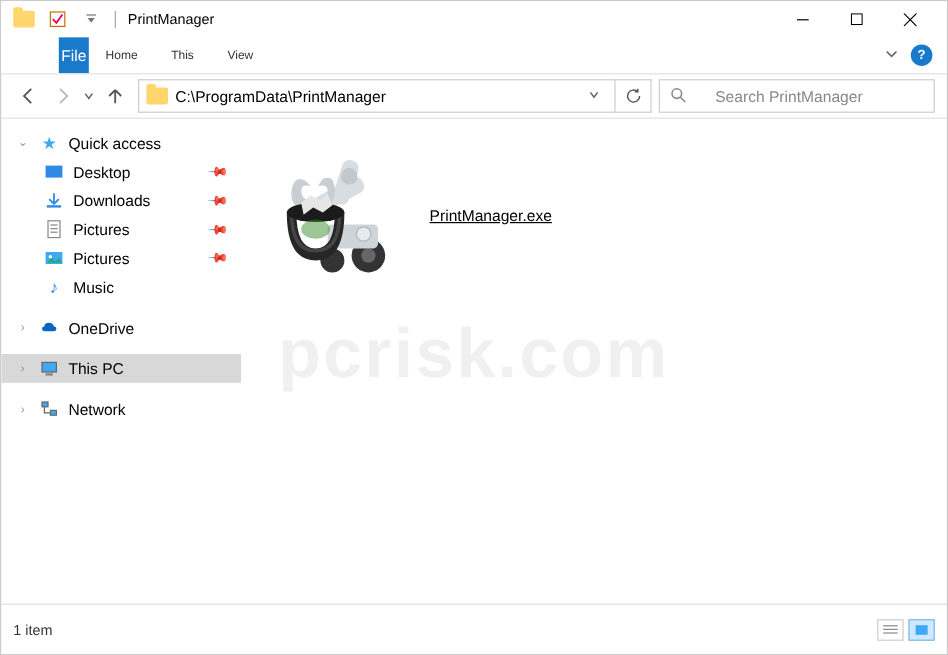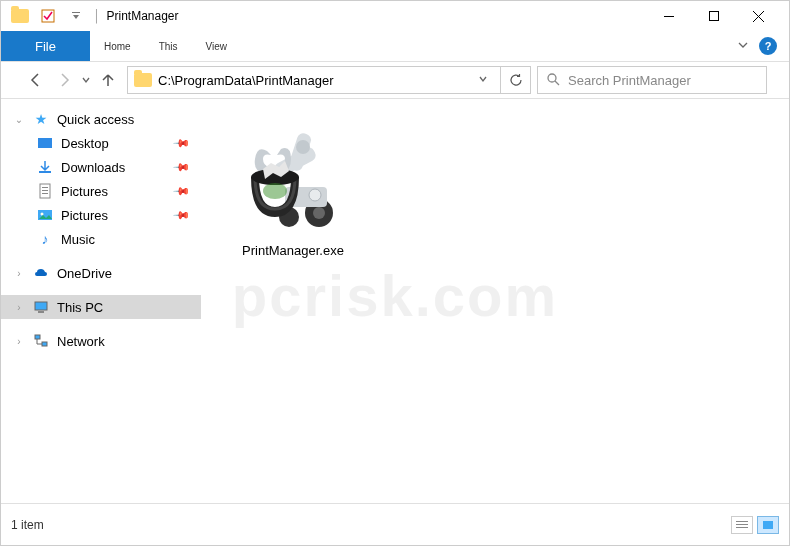--- a/index.html
+++ b/index.html
@@ -5,47 +5,47 @@
 * { box-sizing: border-box; margin: 0; padding: 0; }
 body { font-family: "Segoe UI", Tahoma, sans-serif; font-size: 12px; background: #fff; color: #000; width: 790px; height: 546px; overflow: hidden; border: 1px solid #ccc; display: flex; flex-direction: column; position: relative; }
 .titlebar { height: 30px; background: #fff; display: flex; align-items: center; padding: 0 8px; position: relative; }
 .qat { display: flex; align-items: center; gap: 6px; }
 .qat-btn { width: 22px; height: 22px; display: flex; align-items: center; justify-content: center; }
 .titlebar-sep { color: #999; margin: 0 6px; }
 .title-text { font-size: 12px; }
 .winctrls { margin-left: auto; display: flex; }
 .winctrl { width: 45px; height: 30px; display: flex; align-items: center; justify-content: center; font-size: 13px; }
 .ribbon { height: 30px; background: #fff; display: flex; align-items: stretch; }
-.file-tab { background: #1979ca; color: #fff; padding: 0 34px; display: flex; align-items: center; font-size: 13px; }
+.file-tab { background: #1979ca; color: #fff; padding: 0 2px; display: flex; align-items: center; font-size: 13px; margin-left: 48px; }
 .ribbon-tab { padding: 0 14px; display: flex; align-items: center; font-size: 10px; color: #333; }
 .ribbon-right { margin-left: auto; display: flex; align-items: center; gap: 10px; padding-right: 12px; }
 .help-icon { width: 18px; height: 18px; border-radius: 50%; background: #1979ca; color: #fff; display: flex; align-items: center; justify-content: center; font-size: 11px; font-weight: bold; }
-.addrbar { height: 38px; display: flex; align-items: center; padding: 4px 22px; gap: 6px; border-top: 1px solid #e0e0e0; border-bottom: 1px solid #e0e0e0; }
+.addrbar { height: 38px; display: flex; align-items: center; padding: 4px 10px; gap: 6px; border-top: 1px solid #e0e0e0; border-bottom: 1px solid #e0e0e0; }
 .nav-arrows { display: flex; align-items: center; gap: 2px; }
 .nav-btn { width: 26px; height: 26px; display: flex; align-items: center; justify-content: center; color: #666; }
 .nav-btn.disabled { color: #bbb; }
 .address-box { flex: 1; border: 1px solid #ccc; height: 28px; display: flex; align-items: center; padding: 0 6px; gap: 6px; }
 .addr-text { font-size: 13px; }
 .addr-chevron { margin-left: auto; color: #666; padding: 0 6px; }
 .refresh-btn { width: 30px; height: 28px; border: 1px solid #ccc; border-left: none; display: flex; align-items: center; justify-content: center; color: #555; }
-.search-box { width: 230px; border: 1px solid #ccc; height: 28px; display: flex; align-items: center; padding: 0 8px; gap: 8px; color: #888; }
+.search-box { width: 230px; border: 1px solid #ccc; height: 28px; display: flex; align-items: center; padding: 0 8px; gap: 24px; color: #888; }
 .search-box input { border: none; outline: none; font-size: 13px; flex: 1; color: #333; }
 .search-box input::placeholder { color: #888; }
 .main { flex: 1; display: flex; overflow: hidden; }
 .sidebar { width: 200px; padding: 8px 0; overflow-y: auto; }
 .tree-group { margin-bottom: 10px; }
 .tree-item { display: flex; align-items: center; padding: 4px 12px; gap: 8px; font-size: 13px; white-space: nowrap; }
 .tree-item.root { font-weight: normal; }
 .tree-item .exp { width: 12px; color: #999; font-size: 10px; text-align: center; }
 .tree-item.indent { padding-left: 36px; }
 .tree-item.selected { background: #d8d8d8; }
 .pin { margin-left: auto; color: #aaa; font-size: 11px; transform: rotate(45deg); }
 .ico { width: 16px; height: 16px; display: inline-flex; align-items: center; justify-content: center; font-size: 14px; }
 .content { flex: 1; padding: 12px; display: flex; flex-wrap: wrap; align-content: flex-start; }
-.file-item { width: 160px; display: flex; flex-direction: column; align-items: center; gap: 4px; padding: 8px; text-align: center; }
+.file-item { width: 160px; display: flex; flex-direction: row; align-items: center; gap: 17px; padding: 8px; text-align: center; text-decoration: underline; }
 .file-icon { width: 120px; height: 120px; display: flex; align-items: center; justify-content: center; }
 .file-label { font-size: 13px; }
 .statusbar { height: 42px; border-top: 1px solid #e0e0e0; display: flex; align-items: center; padding: 0 10px; font-size: 12px; color: #333; }
 .statusbar-right { margin-left: auto; display: flex; gap: 4px; }
 .view-toggle { width: 22px; height: 18px; border: 1px solid #ccc; display: flex; align-items: center; justify-content: center; font-size: 10px; }
 .folder-mini { width: 18px; height: 14px; background: #ffd66e; border-radius: 2px; position: relative; }
 .folder-mini::before { content: ""; position: absolute; top: -3px; left: 0; width: 8px; height: 4px; background: #ffd66e; border-radius: 2px 2px 0 0; }
 .watermark { position: absolute; left: 50%; top: 54%; transform: translate(-50%,-50%) rotate(0deg); font-size: 58px; font-weight: 600; color: rgba(130,130,130,0.12); letter-spacing: 2px; pointer-events: none; font-family: Arial, sans-serif; white-space: nowrap; z-index: 5; }
 </style>
 </head>

